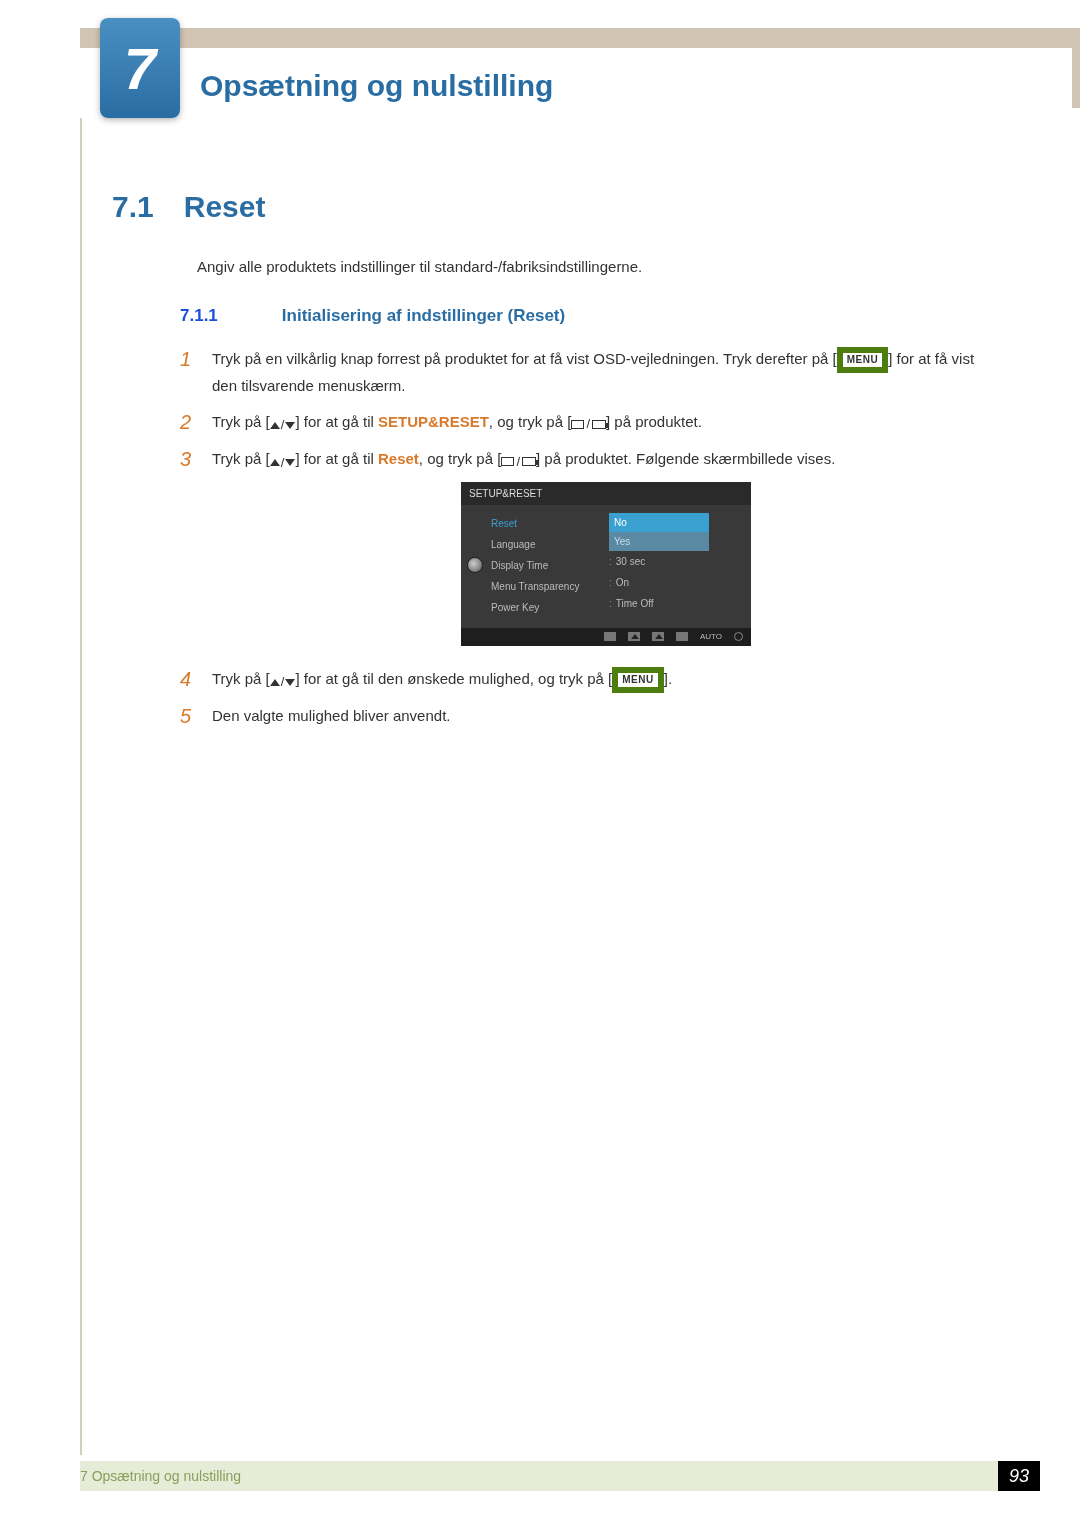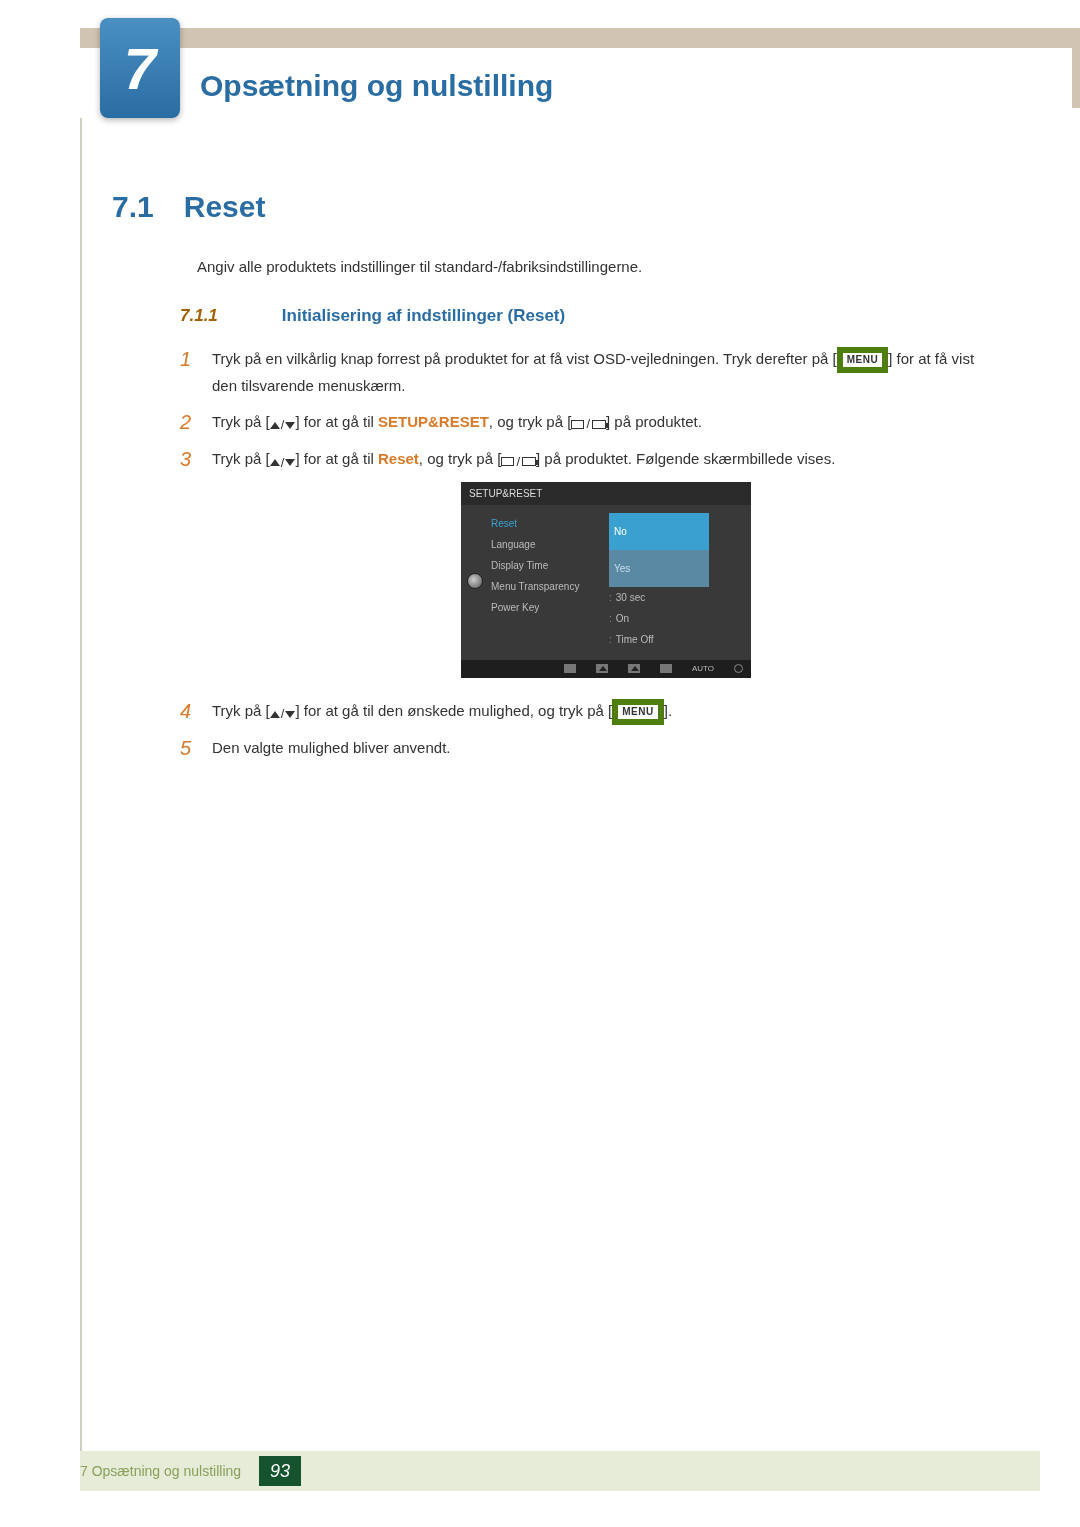--- a/index.html
+++ b/index.html
@@ -77,24 +77,23 @@
   }
   .subsection-row {
     position: absolute;
     top: 306px;
     left: 180px;
     display: flex;
     gap: 18px;
     align-items: baseline;
   }
   .subsection-num {
-    color: #a16207;
+    color: #1d4ed8;
     font-size: 17px;
     font-weight: bold;
-    font-style: italic;
   }
   .subsection-title {
     color: #2a6da3;
     font-size: 17px;
     font-weight: bold;
     padding-left: 46px;
   }
   .steps {
     position: absolute;
     top: 346px;
@@ -185,34 +184,34 @@
     border: 1px solid #222;
   }
   .osd-middle { flex: 0 0 120px; padding-left: 2px; }
   .osd-middle .row { padding: 2px 0; }
   .osd-middle .row.active { color: #3aa0d0; }
   .osd-right { flex: 1; }
   .opt-box {
     width: 100px;
     background: #3aa0d0;
     color: #fff;
-    padding: 10px 5px;
+    padding: 1px 5px;
     font-size: 10px;
   }
   .opt-box.dim { background: #5a8aa3; color: #cde; }
   .val-row { padding: 2px 0; display: flex; gap: 4px; }
   .val-colon { color: #888; }
   .osd-footer {
     position: absolute;
     bottom: 0; left: 0; right: 0;
     height: 18px;
     background: #1e1e1e;
     display: flex;
     justify-content: flex-end;
-    gap: 20px;
+    gap: 12px;
     padding: 0 8px;
     align-items: center;
   }
   .footer-icon {
     width: 12px; height: 9px;
     background: #777;
     position: relative;
   }
   .footer-icon.tri::before {
     content:""; position:absolute; top:2px; left:3px;
@@ -221,34 +220,34 @@
     border-bottom: 5px solid #222;
   }
   .footer-auto { font-size:8px; color:#bbb; }
 
   
   .page-footer {
     position: absolute;
     bottom: 36px;
     left: 80px;
     right: 40px;
-    height: 40px;
+    height: 30px;
     background: #e6ecd8;
     display: flex;
     align-items: center;
-    justify-content: flex-start;
+    justify-content: space-between;
     gap: 0;
   }
   .footer-label {
     color: #88a05a;
     font-size: 14px;
     padding-right: 18px;
   }
   .page-num-box {
-    background: #14532d;
+    background: #000000;
     color: #fff;
     height: 30px;
     width: 42px;
     display: flex;
     align-items: center;
     justify-content: center;
     font-size: 18px;
     font-style: italic;
   }
   .left-margin-bar {

